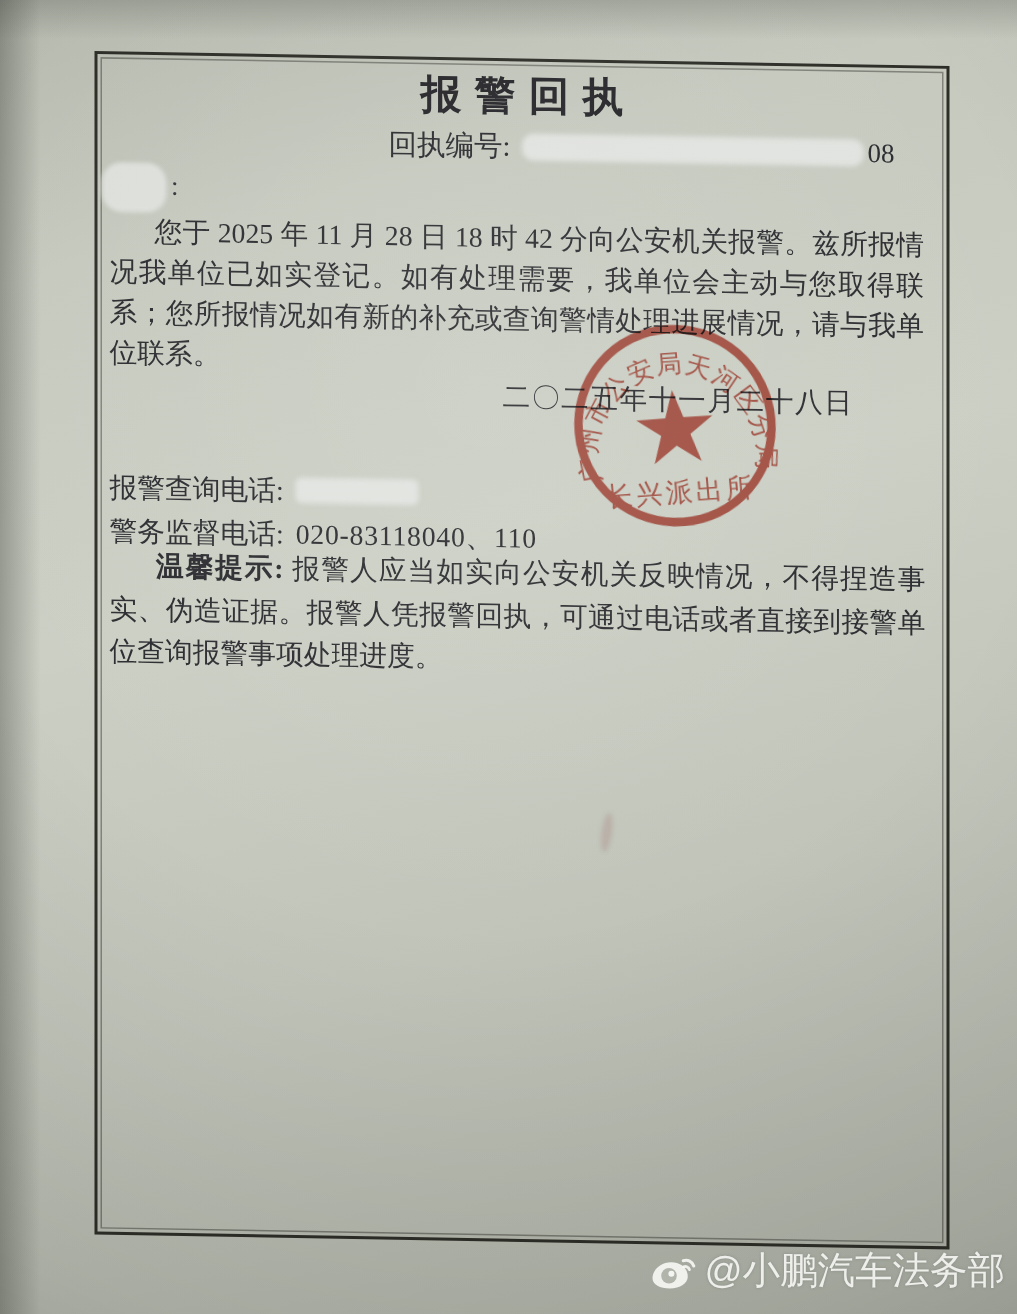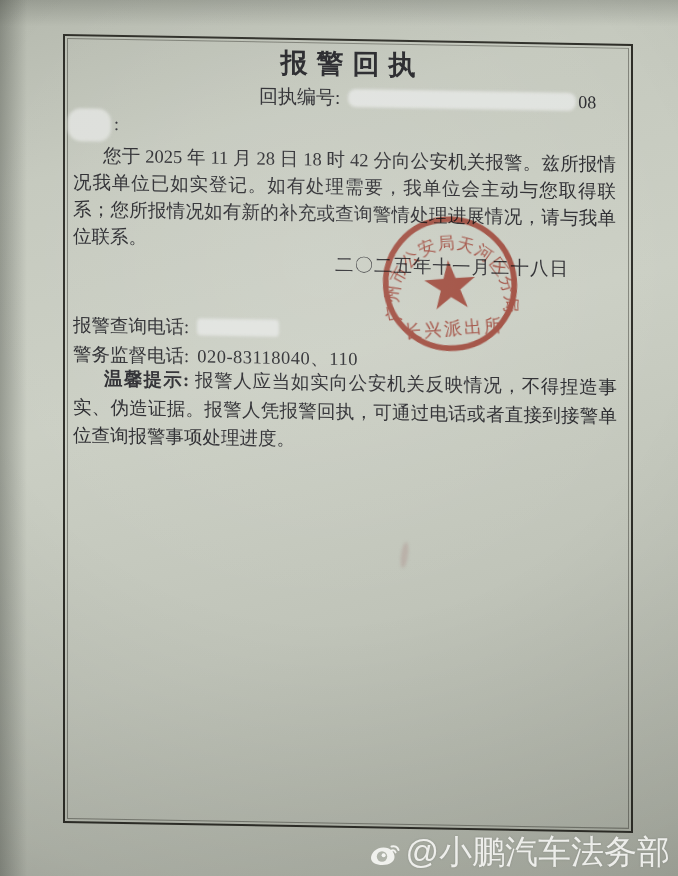--- a/index.html
+++ b/index.html
@@ -73,21 +73,21 @@
     mix-blend-mode:multiply;opacity:.93;z-index:3;
     filter:blur(.3px);
   }
   .smudge{
     position:absolute;top:500px;left:336px;width:7px;height:26px;border-radius:50%;
     background:rgba(160,110,110,.25);filter:blur(1.5px);transform:rotate(8deg);
   }
   .watermark{
     position:absolute;top:830px;right:8px;z-index:7;
     display:flex;align-items:center;gap:5px;
-    color:rgba(250,251,248,.88);font-size:33px;
+    color:rgba(250,251,248,.88);font-size:25px;
     font-family:"Liberation Sans","DejaVu Sans",sans-serif;
     text-shadow:0 0 2px rgba(90,94,88,.35);
   }
   .watermark svg{display:block;}
 </style>
 </head>
 <body>
 
 <div class="frame">
   <div class="frame-inner-rule"></div>

